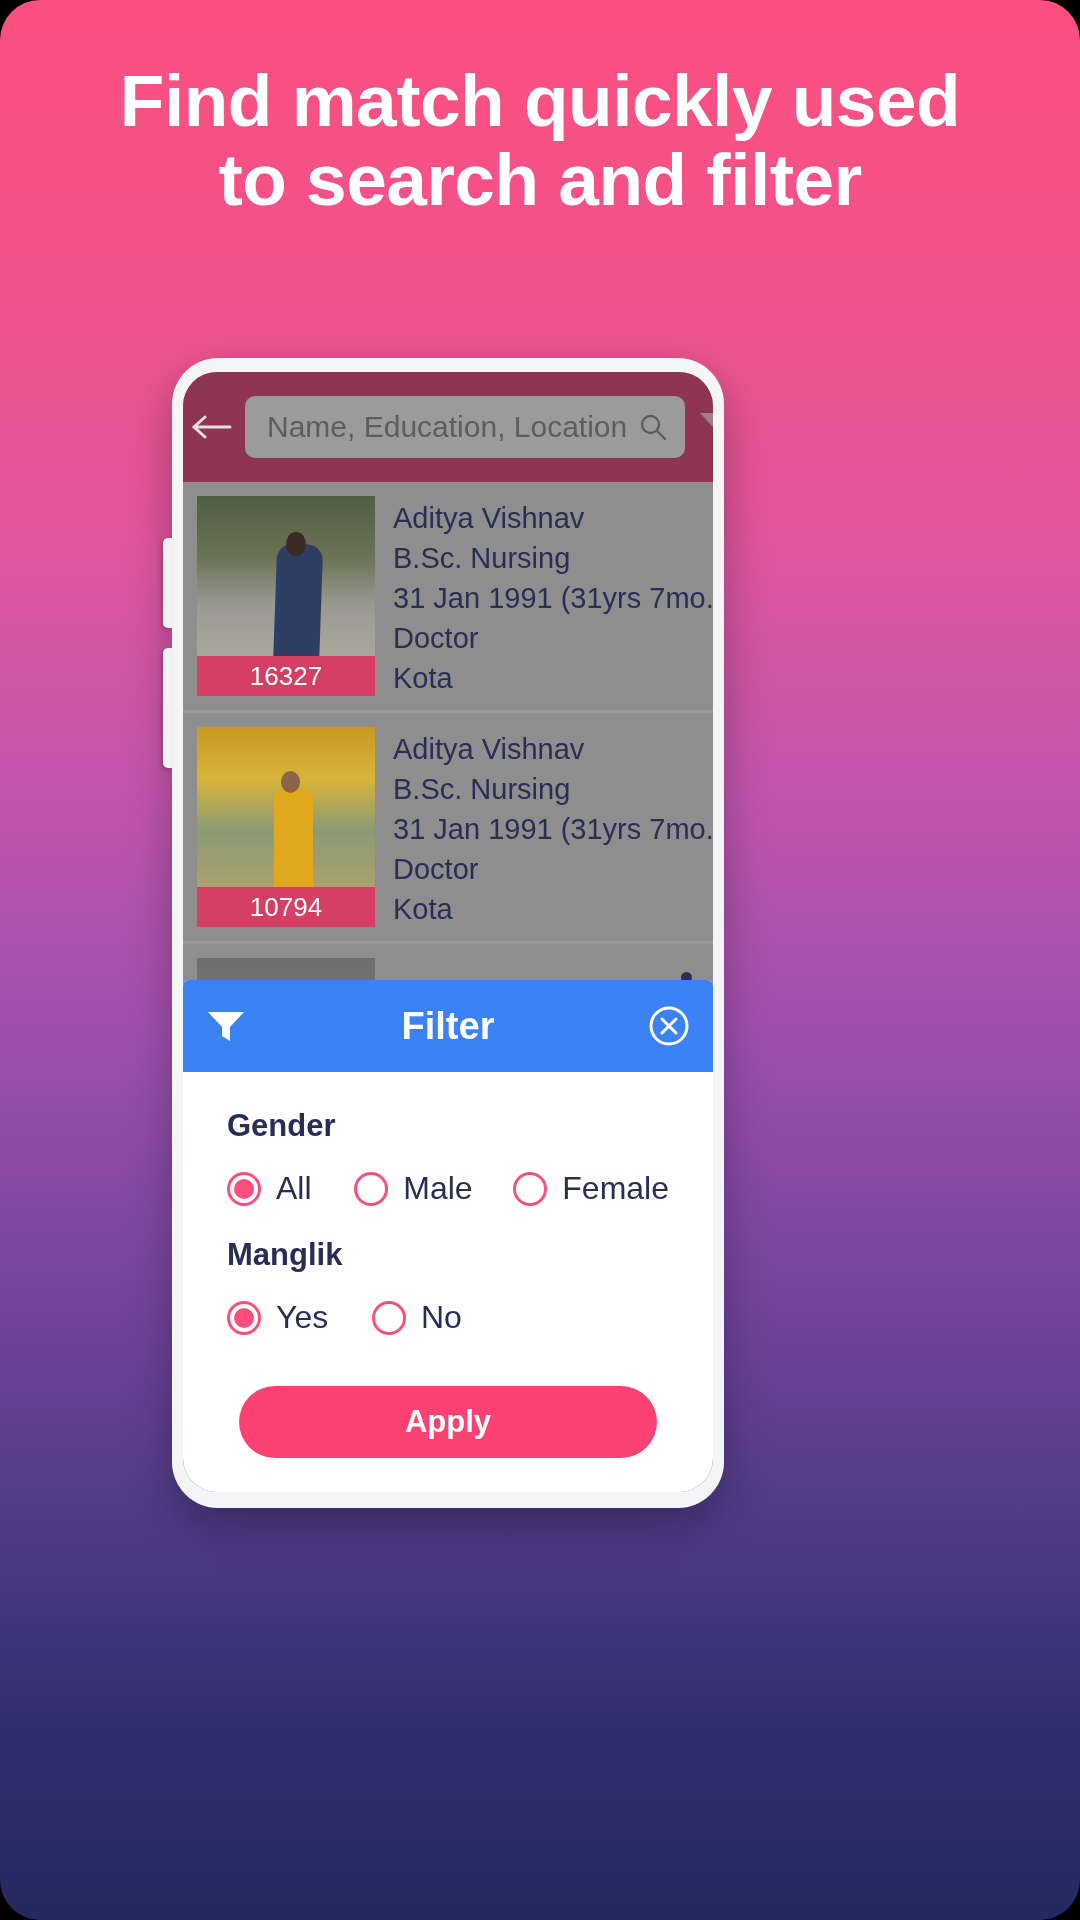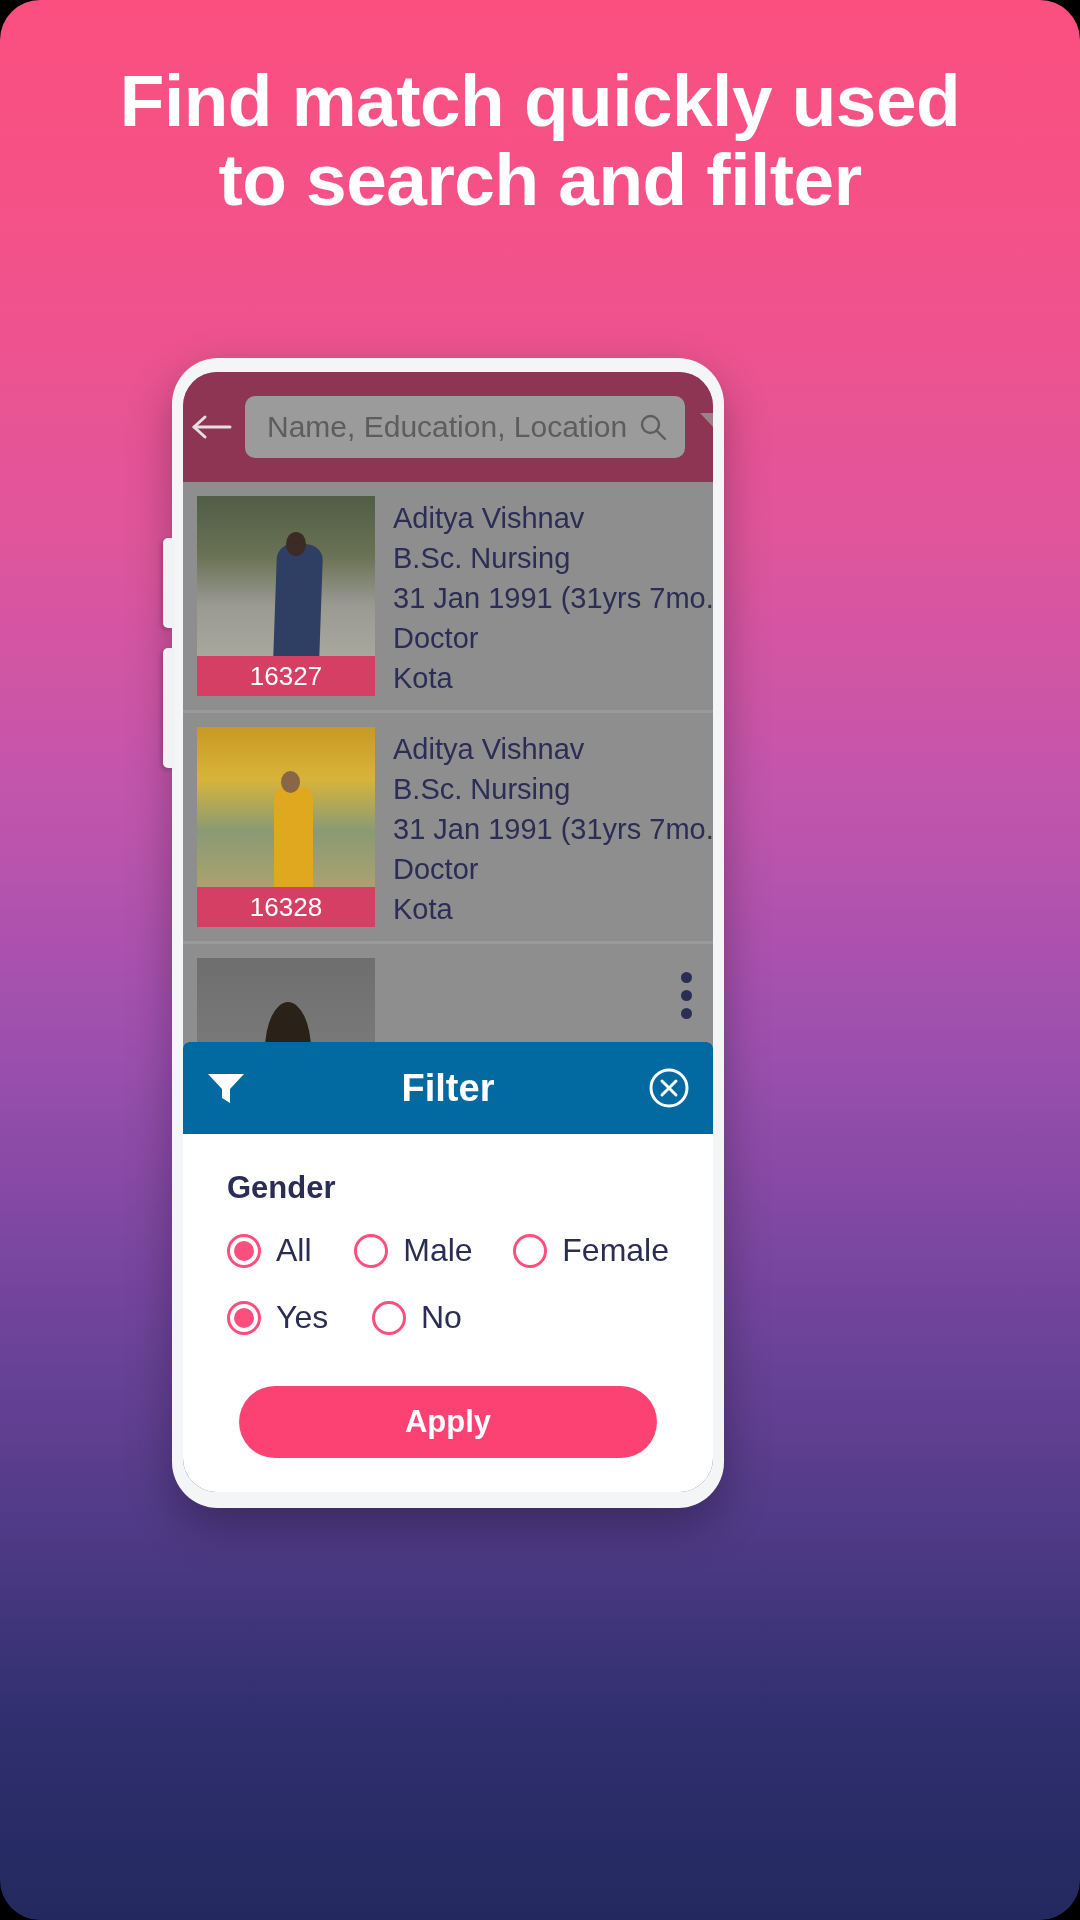--- a/index.html
+++ b/index.html
@@ -203,21 +203,21 @@
   
   .filter-sheet {
     position: absolute;
     left: 0; right: 0; bottom: 0;
     background: #ffffff;
     border-radius: 6px 6px 0 0;
     overflow: hidden;
   }
   .filter-header {
     height: 92px;
-    background: #0369a1;
+    background: #3b82f6;
     display: flex;
     align-items: center;
     padding: 0 22px;
   }
   .filter-header-icon { width: 56px; display: flex; align-items: center; }
   .filter-title {
     flex: 1;
     text-align: center;
     color: #ffffff;
     font-size: 38px;
@@ -322,21 +322,21 @@
             <div>31 Jan 1991 (31yrs 7mo.)</div>
             <div>Doctor</div>
             <div>Kota</div>
           </div>
 
         </div>
 
         <div class="profile-card">
           <div class="card-photo">
             <div class="photo-art p2"></div>
-            <div class="id-badge">16328</div>
+            <div class="id-badge">10794</div>
           </div>
           <div class="card-info">
             <div>Aditya Vishnav</div>
             <div>B.Sc. Nursing</div>
             <div>31 Jan 1991 (31yrs 7mo.)</div>
             <div>Doctor</div>
             <div>Kota</div>
           </div>
 
         </div>
@@ -385,20 +385,21 @@
             <div class="radio-opt g-male">
               <span class="radio-dot"></span>
               <span class="radio-label">Male</span>
             </div>
             <div class="radio-opt g-female">
               <span class="radio-dot"></span>
               <span class="radio-label">Female</span>
             </div>
           </div>
 
+          <div class="group-label">Manglik</div>
           <div class="radio-row">
             <div class="radio-opt m-yes">
               <span class="radio-dot checked"></span>
               <span class="radio-label">Yes</span>
             </div>
             <div class="radio-opt m-no">
               <span class="radio-dot"></span>
               <span class="radio-label">No</span>
             </div>
           </div>

